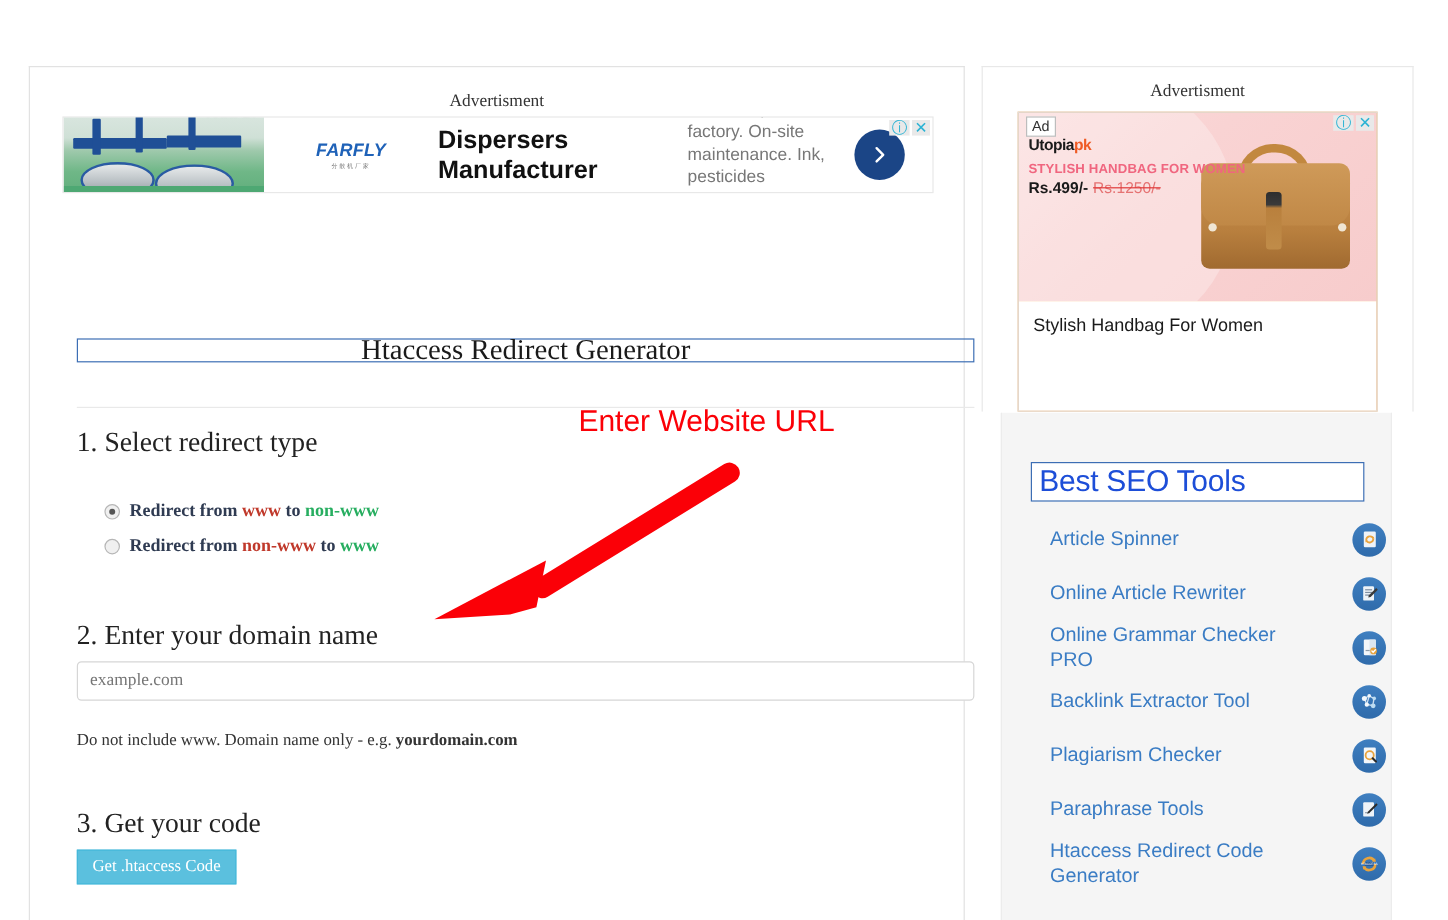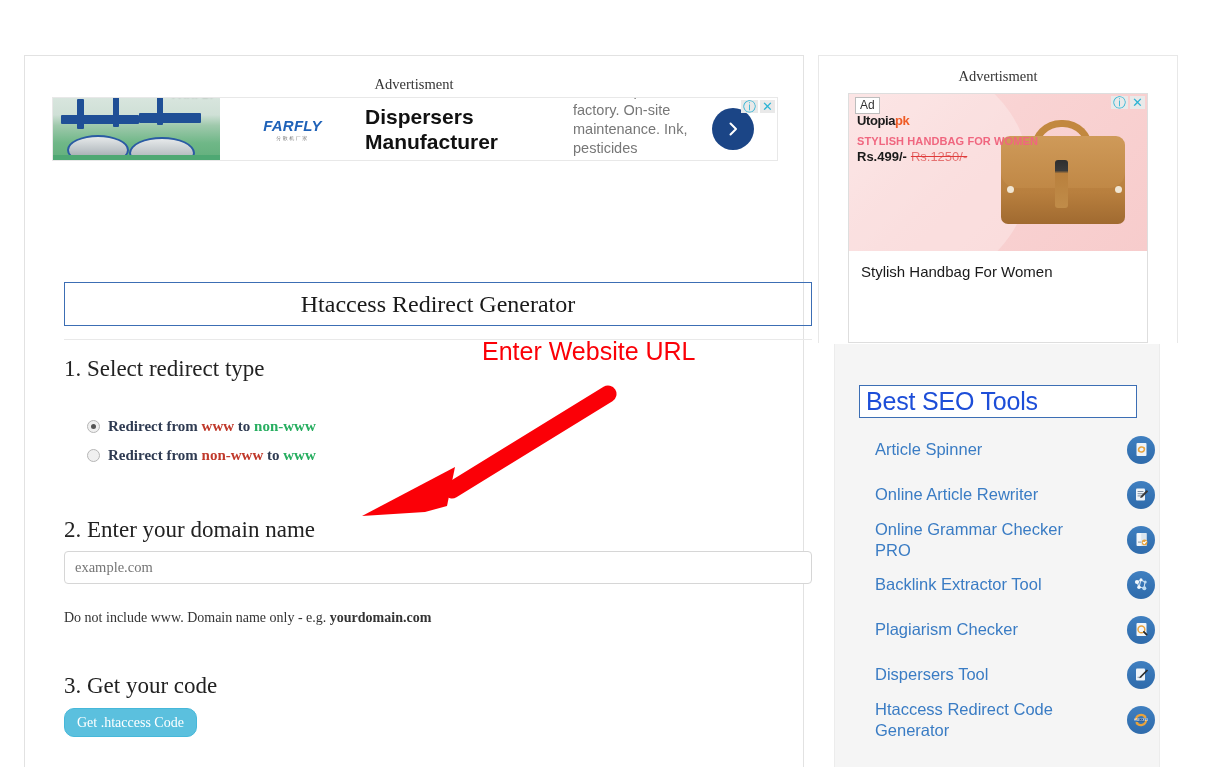--- a/index.html
+++ b/index.html
@@ -100,21 +100,21 @@
   }
   .adchoice span {
     font-family: "Liberation Sans", sans-serif;
     font-size: 13px; color: #2bb3d4; line-height: 1;
     background: #e9e9e9; padding: 0 2px;
   }
 
   
   #title-box {
     position: absolute; left: 39px; top: 226px;
-    width: 748px; height: 44px;
+    width: 748px; height: 20px;
     border: 1px solid #3c6eb4;
     display: flex; align-items: center; justify-content: center;
   }
   #title-box span {
     font-family: "Liberation Serif", serif;
     font-size: 24px; color: #1a1a1a;
   }
   .hr-line {
     position: absolute; left: 39px; width: 748px;
     height: 1px; background: #e9e9e9;
@@ -162,21 +162,21 @@
     position: absolute; left: 39px; top: 554px;
     font-family: "Liberation Serif", serif;
     font-size: 14px; color: #333;
   }
   #domain-hint b { font-weight: bold; }
 
   #get-code-btn {
     position: absolute; left: 39px; top: 652px;
     height: 29px; padding: 0 12px;
     background: #5bc0de;
-    border: 1px solid #46b8da; border-radius: 10px;
+    border: 1px solid #46b8da; border-radius: 0;
     color: #ffffff;
     font-family: "Liberation Serif", serif;
     font-size: 14px; cursor: pointer;
     display: flex; align-items: center;
   }
 
   
   #ad-panel {
     position: absolute; left: 818px; top: 55px;
     width: 360px; height: 288px;
@@ -521,21 +521,21 @@
       <div class="seo-icon">
         <svg width="17" height="17" viewBox="0 0 17 17">
             <rect x="3.5" y="2" width="10" height="13" rx="1" fill="#f2f6fa"></rect>
             <circle cx="8.4" cy="8.4" r="3.4" fill="none" stroke="#e8a33d" stroke-width="1.5"></circle>
             <path d="M10.9 10.9 L13.6 13.6" stroke="#2b2b2b" stroke-width="1.8" stroke-linecap="round"></path>
           </svg>
       </div>
     </div>
 
     <div class="seo-item">
-      <div class="seo-item-label">Dispersers Tool</div>
+      <div class="seo-item-label">Paraphrase Tools</div>
       <div class="seo-icon">
         <svg width="17" height="17" viewBox="0 0 17 17">
             <rect x="3" y="2.5" width="9" height="12" rx="1" fill="#eef3f8"></rect>
             <rect x="4.5" y="10.8" width="4" height="0.9" fill="#8c9aa8"></rect>
             <path d="M13.9 3.4 l1.2 1.2 -7 7 -1.8 .6 .6-1.8z" fill="#2b2b2b"></path>
           </svg>
       </div>
     </div>
 
     <div class="seo-item">

